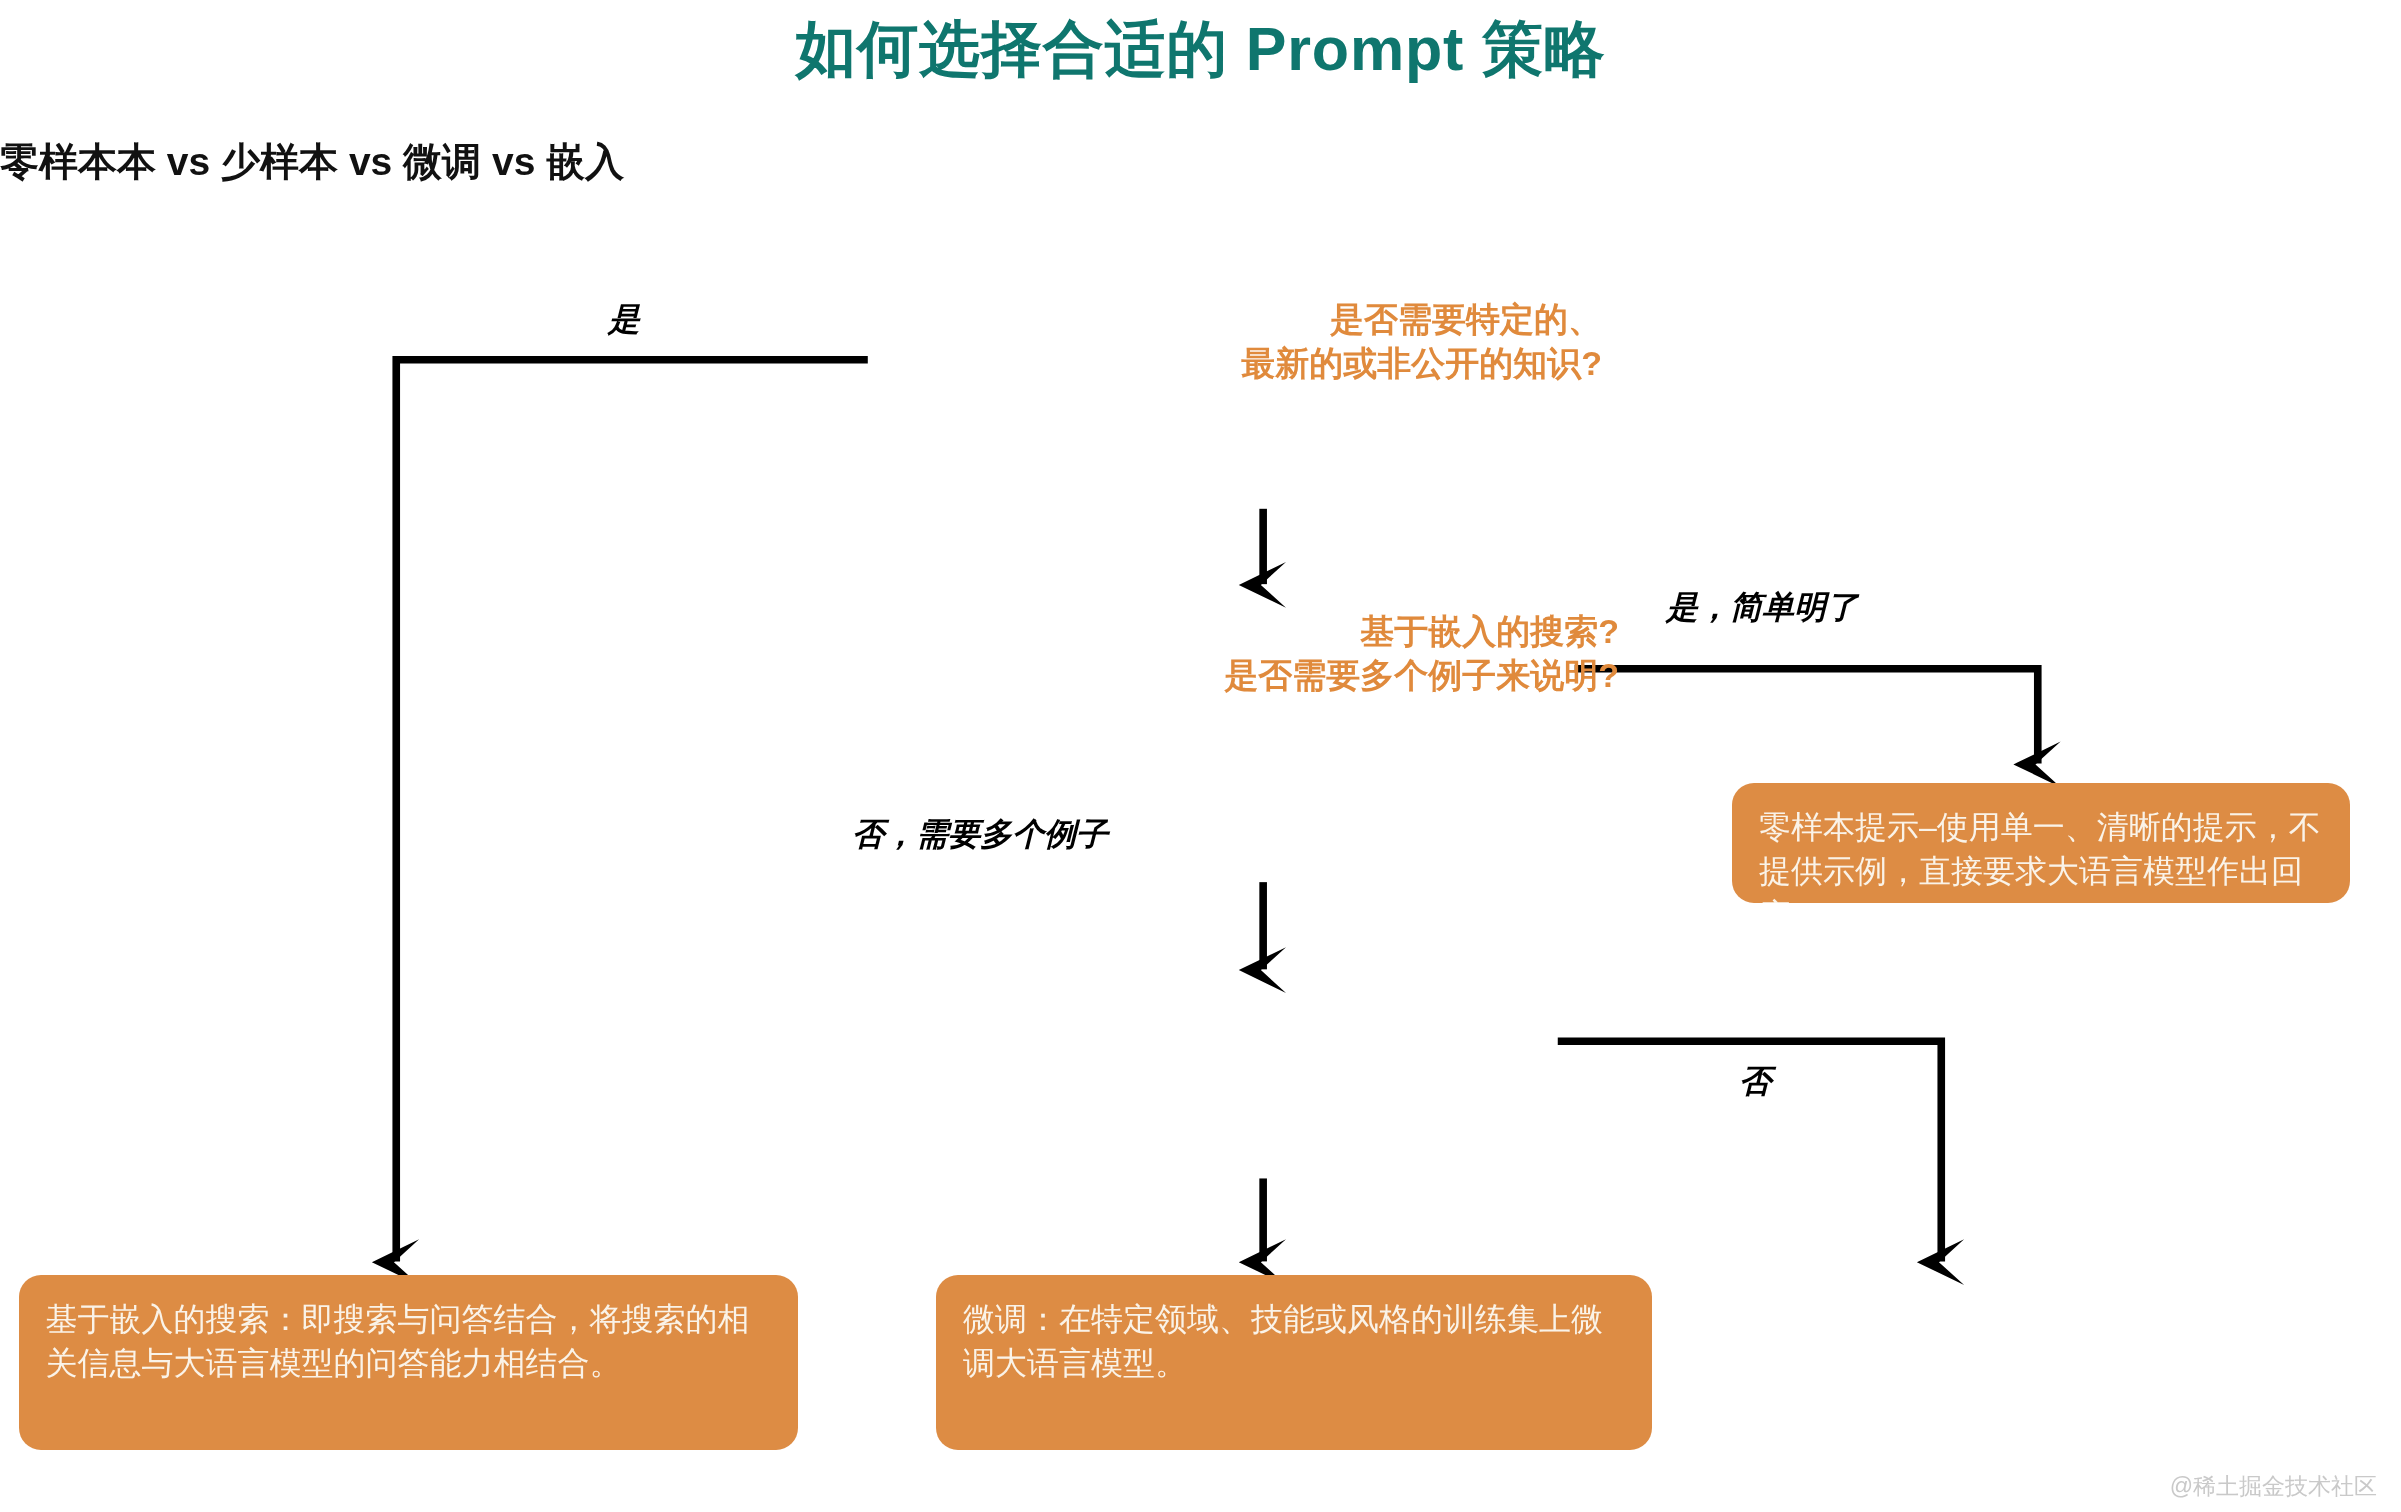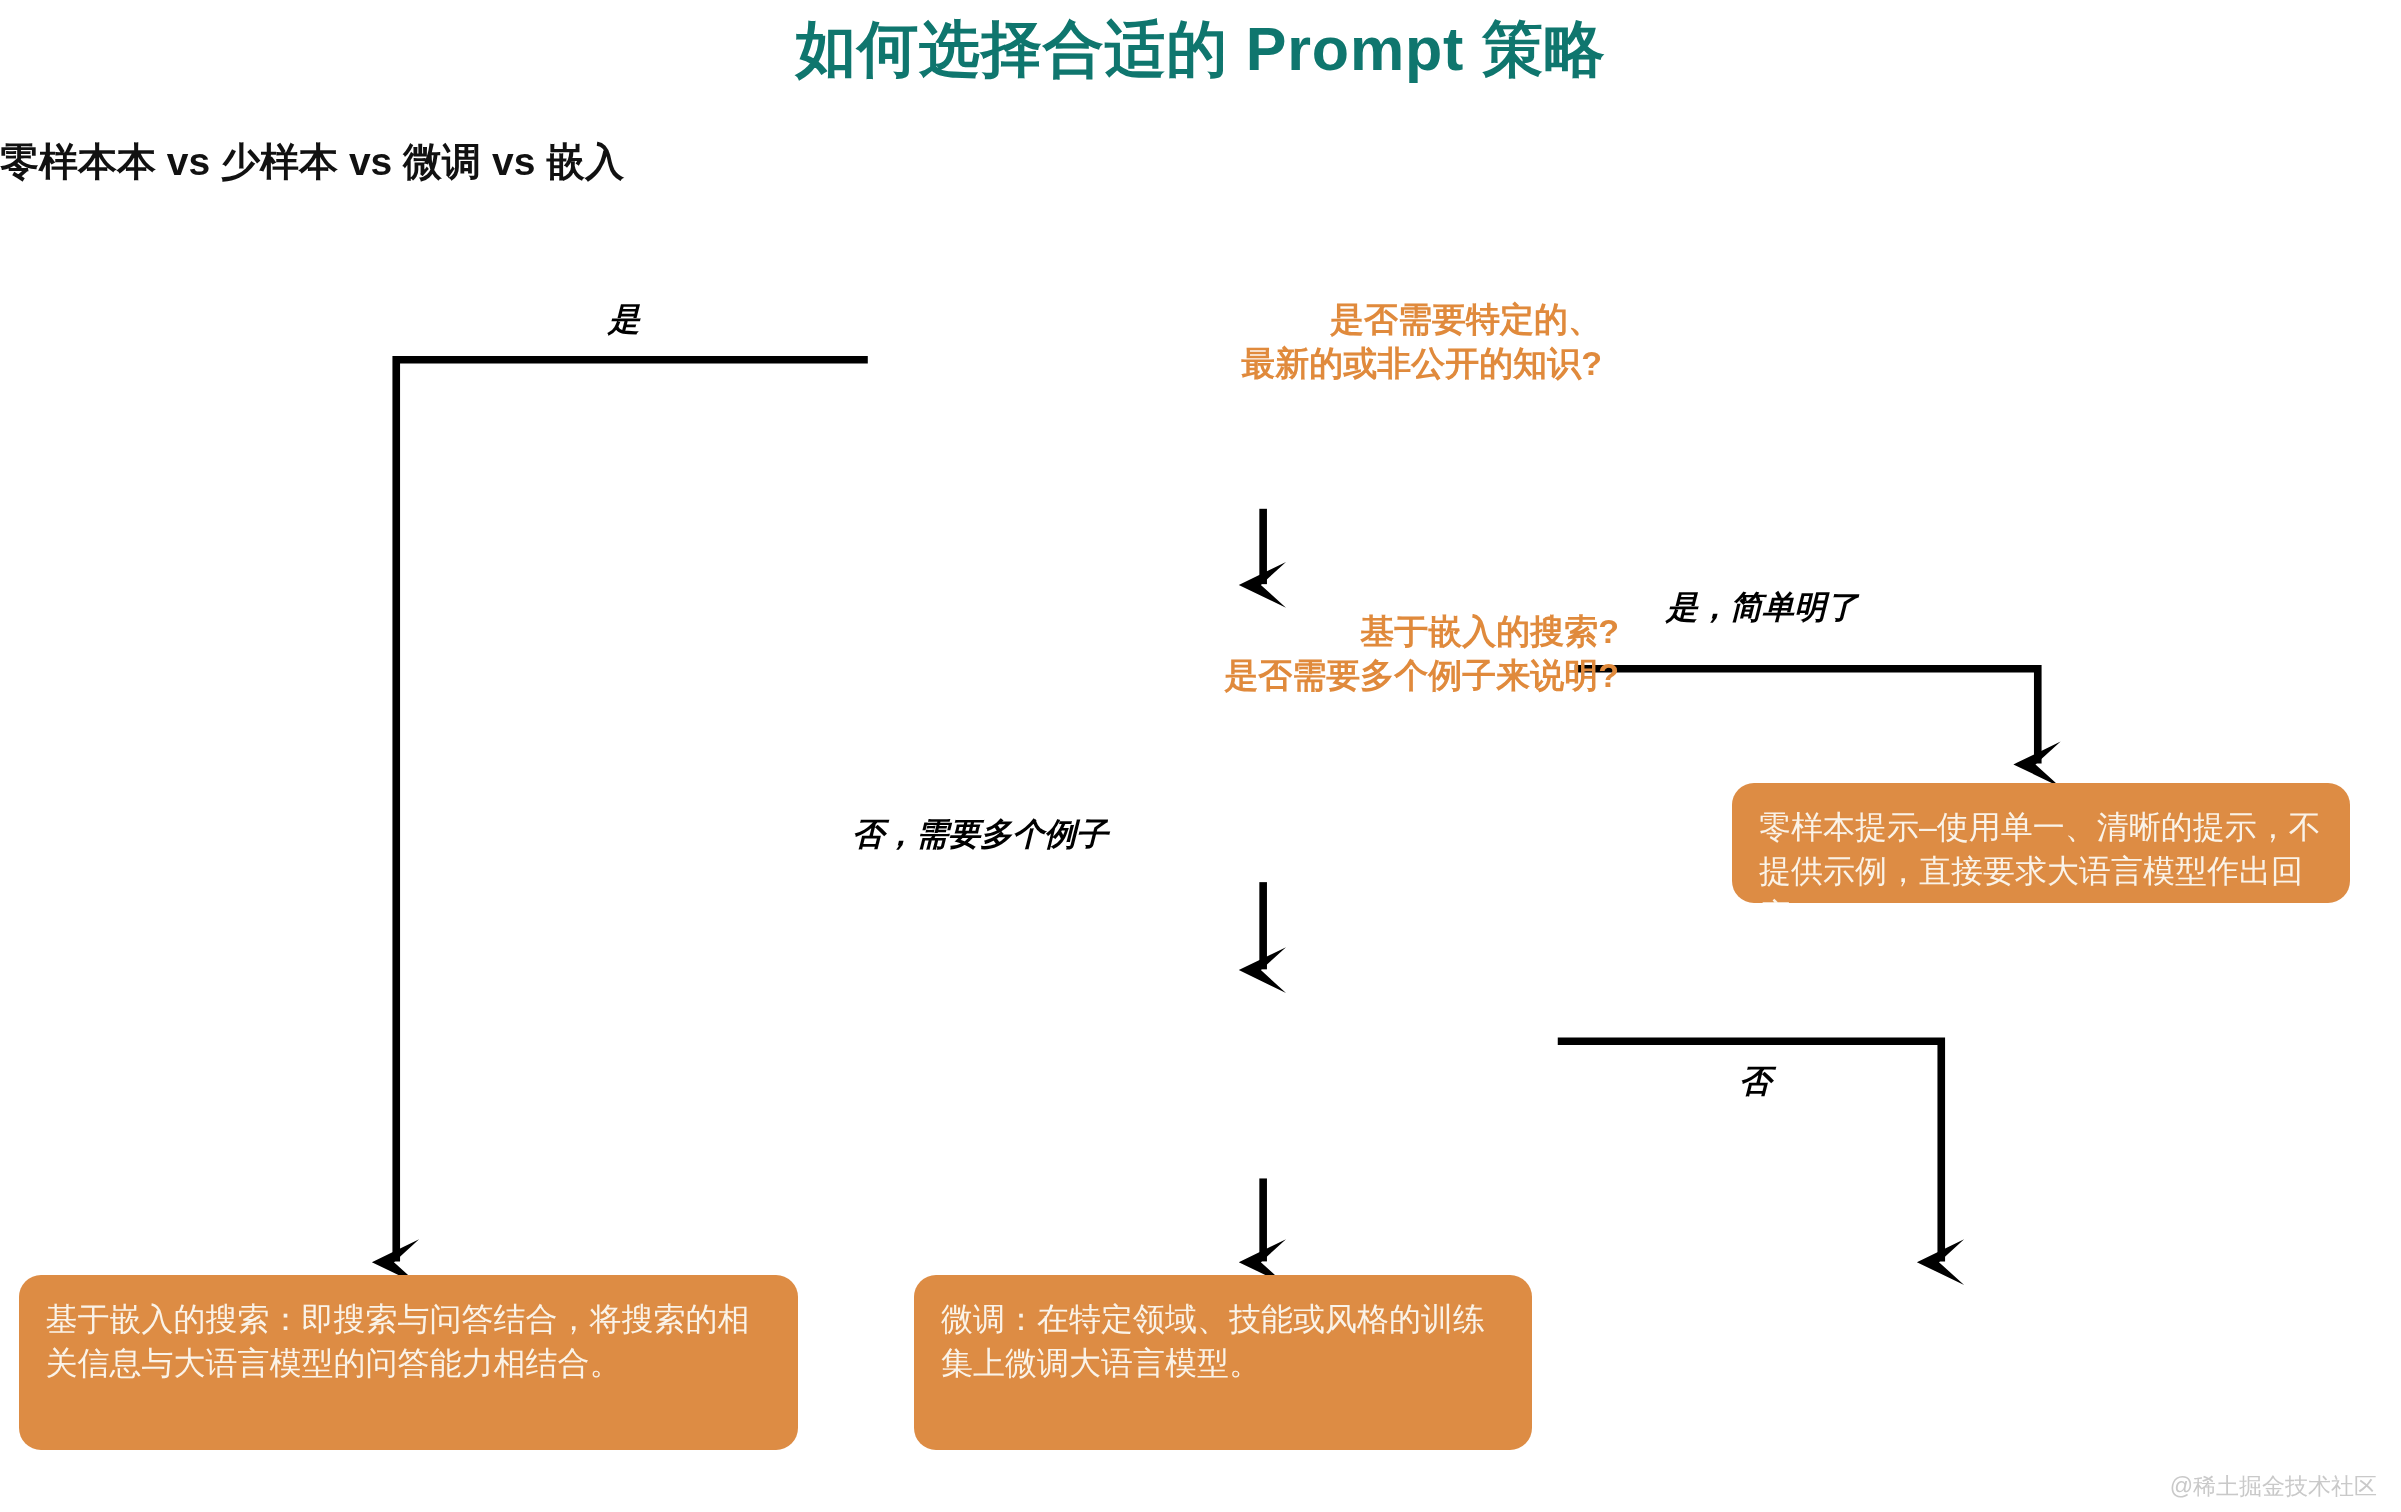--- a/index.html
+++ b/index.html
@@ -132,19 +132,19 @@
   <div class="edge-label" style="left:1666px; top:586px;">是，简单明了</div>
 
   <div class="edge-label" style="left:852px; top:813px;">否，需要多个例子</div>
 
   <div class="edge-label" style="left:1739px; top:1060px;">否</div>
 
   <div class="result-box" style="left:1732px; top:783px; width:618px; height:120px;">零样本提示–使用单一、清晰的提示，不提供示例，直接要求大语言模型作出回应。</div>
 
   <div class="result-box" style="left:18.6px; top:1275px; width:779px; height:175px;">基于嵌入的搜索：即搜索与问答结合，将搜索的相关信息与大语言模型的问答能力相结合。</div>
 
-  <div class="result-box" style="left:914px; top:1275px; width:618px; height:175px;">微调：在特定领域、技能或风格的训练集上微调大语言模型。</div>
+  <div class="result-box" style="left:936px; top:1275px; width:716px; height:175px;">微调：在特定领域、技能或风格的训练集上微调大语言模型。</div>
 
 
   <div id="watermark">@稀土掘金技术社区</div>
 
 </div>
 
 
 </body></html>

